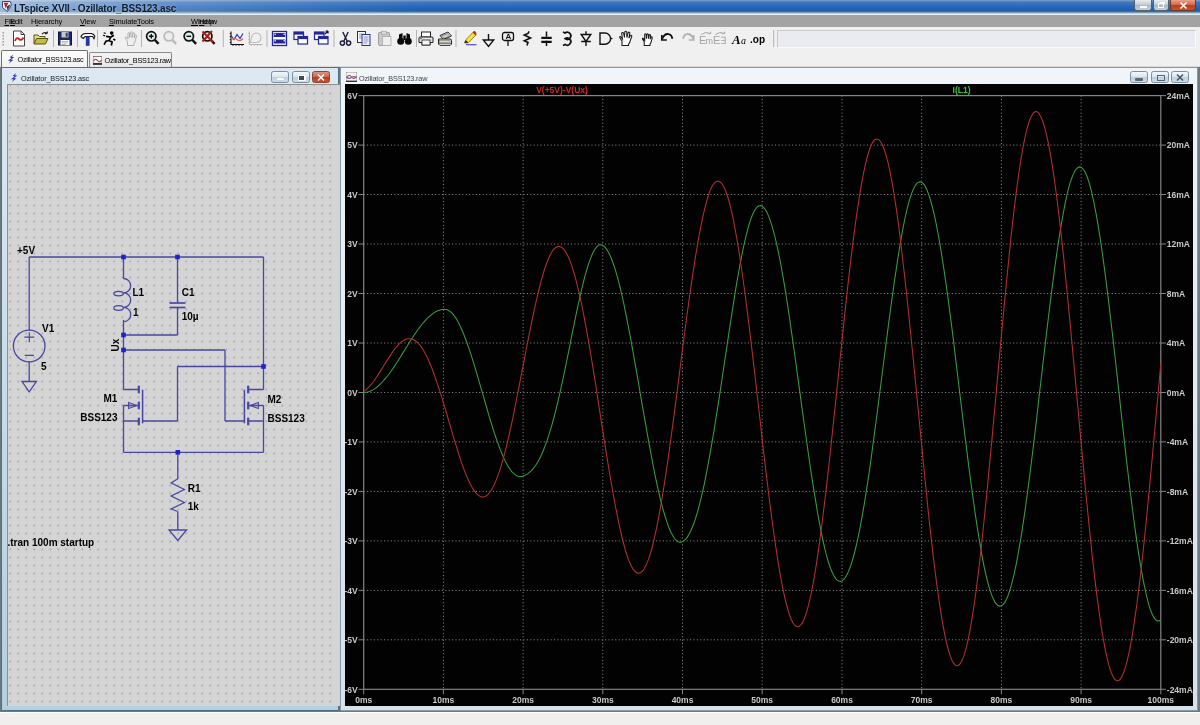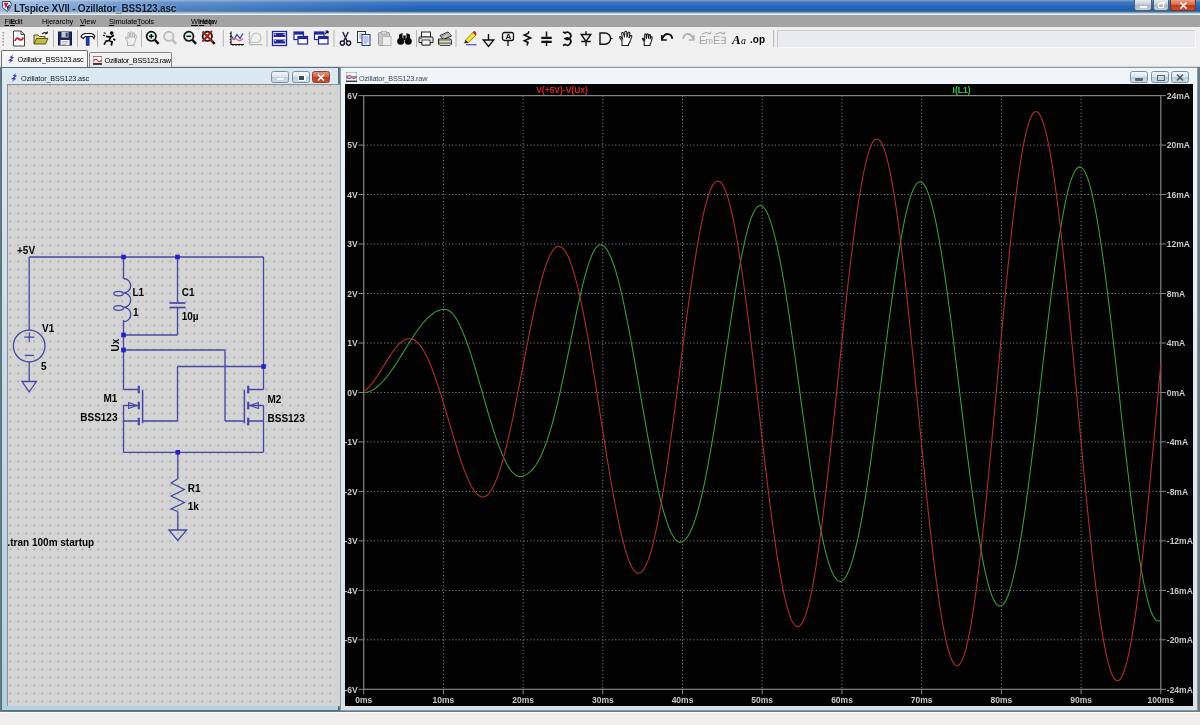--- a/index.html
+++ b/index.html
@@ -48,21 +48,21 @@
     </div>
   <div class="abs" style="left:1169.5px;top:0;width:26.5px;height:11px;border:1px solid #6a3a2a;border-top:none;border-radius:0 0 3px 3px;background:linear-gradient(#eba088,#d96a4a 45%,#bf3a16 52%,#cd502c)">
       <svg width="26" height="11">
         <path d="M9.5 2.5 L15.5 8.5 M15.5 2.5 L9.5 8.5" stroke="#fff" stroke-width="1.6"></path>
       </svg>
     </div>
 
   <div class="abs" id="menubar">
     <div class="menu" style="left:4.5px"><u>F</u>ile</div>
     <div class="menu" style="left:10px"><u>E</u>dit</div>
-    <div class="menu" style="left:42px">H<u>i</u>erarchy</div>
+    <div class="menu" style="left:31px">H<u>i</u>erarchy</div>
     <div class="menu" style="left:80px"><u>V</u>iew</div>
     <div class="menu" style="left:109px"><u>S</u>imulate</div>
     <div class="menu" style="left:137px"><u>T</u>ools</div>
     <div class="menu" style="left:191px"><u>W</u>indow</div>
     <div class="menu" style="left:199px"><u>H</u>elp</div>
   </div>
 
   <div class="abs" id="toolbar">
     <svg width="1200" height="23">
         <line x1="53.5" y1="3" x2="53.5" y2="20" stroke="#b3b3b3" stroke-width="1"></line>

